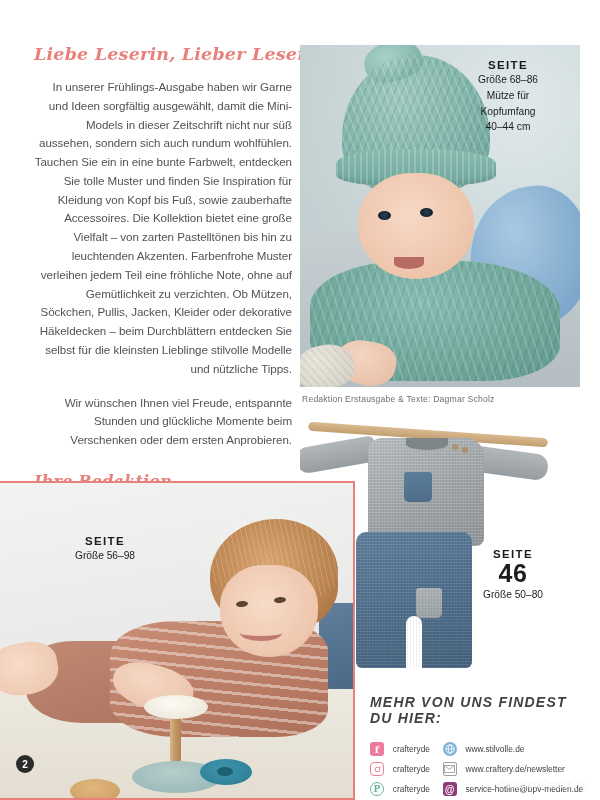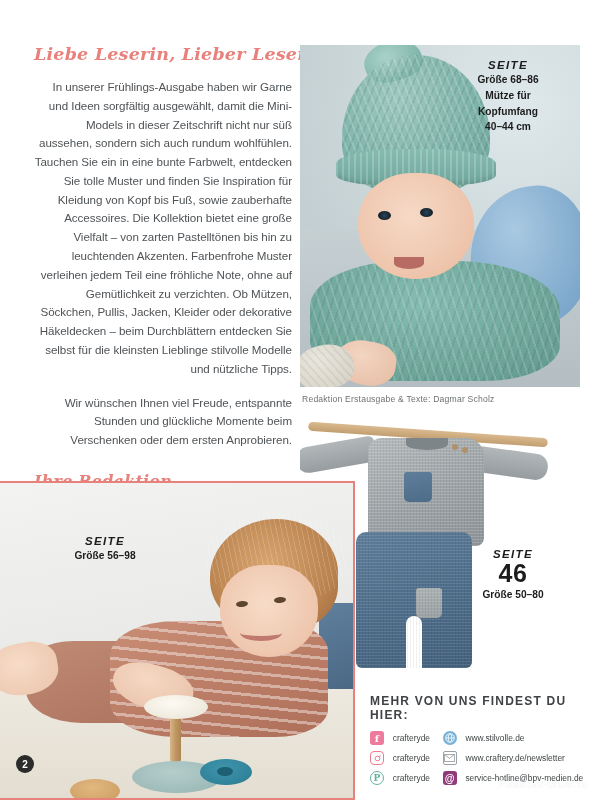--- a/index.html
+++ b/index.html
@@ -157,27 +157,27 @@
     background: repeating-linear-gradient(62deg, rgba(0,0,0,0.05) 0 2px, transparent 2px 6px);
   }
 
   
   .badge-hat {
     position: absolute; right: 14px; top: 14px;
     text-align: center; width: 116px;
     color: #1c1c1c;
   }
   .badge-seite {
-    font-size: 11.5px; font-weight: 700; letter-spacing: 1.4px; font-style: italic;
+    font-size: 11.5px; font-weight: 700; letter-spacing: 1.4px;
   }
   .badge-num {
     font-size: 25px; font-weight: 700; line-height: 1.05; letter-spacing: 0.5px;
   }
   .badge-sub {
-    font-size: 10.2px; font-weight: 700; line-height: 1.35; margin-top: 2px;
+    font-size: 10.2px; font-weight: 400; line-height: 1.35; margin-top: 2px;
   }
 
   .photo-credit {
     position: absolute;
     left: 302px; top: 394px;
     font-size: 8.6px;
     color: #6d7173;
     letter-spacing: 0.2px;
   }
 
@@ -381,25 +381,26 @@
     z-index: 40;
   }
 
   
   .social {
     position: absolute;
     left: 370px; top: 694px;
     width: 220px;
   }
   .social-title {
-    font-size: 12px;
+    font-size: 14px;
     font-weight: 700;
     letter-spacing: 1.2px;
     color: #3f4345;
-    margin-bottom: 9px;
+    margin-bottom: 16px;
+    font-style: italic;
   }
   .social-grid {
     display: grid;
     grid-template-columns: auto auto auto auto;
     gap: 6px 6px;
     align-items: center;
   }
   .s-icon {
     width: 14px; height: 14px;
     border-radius: 3px;

